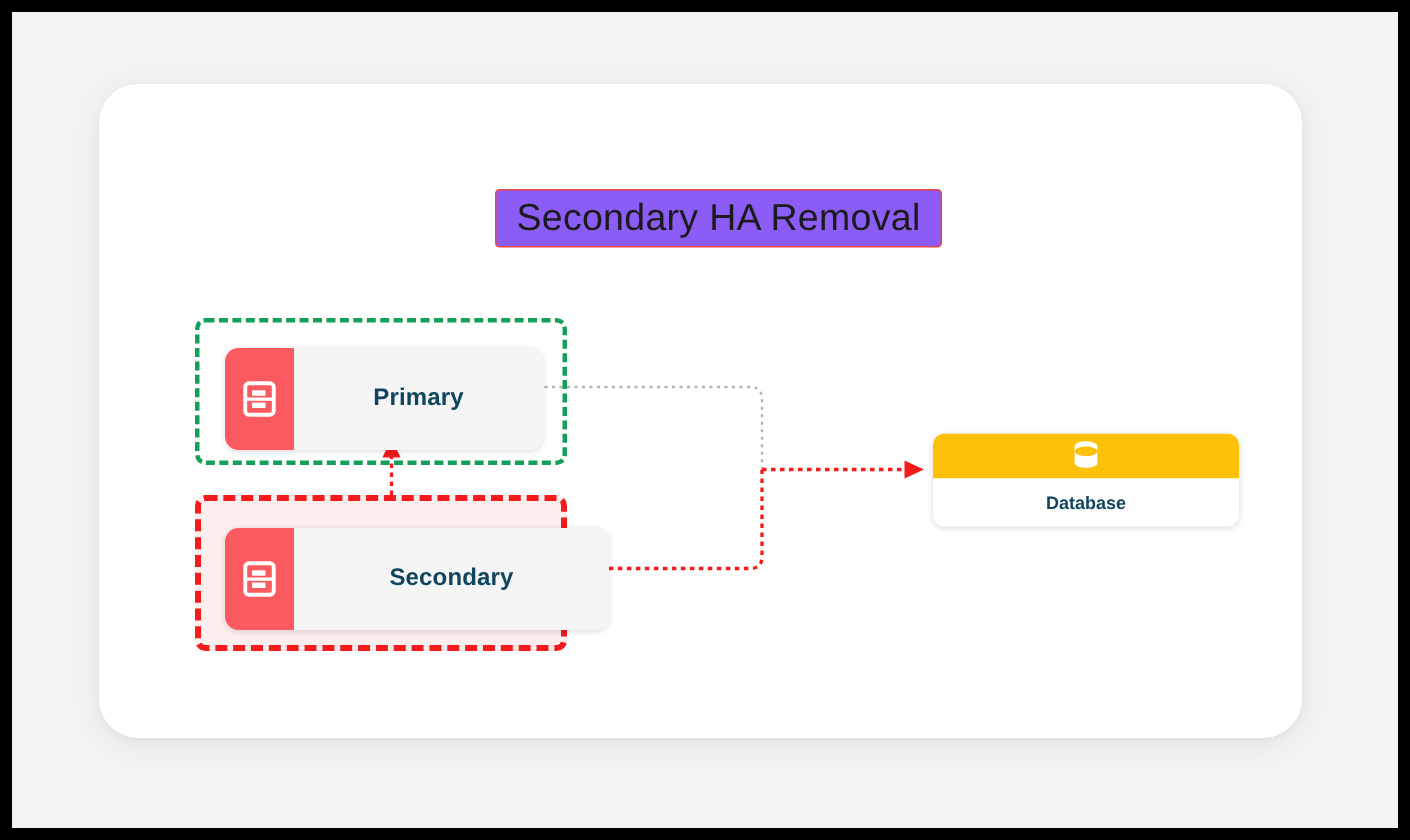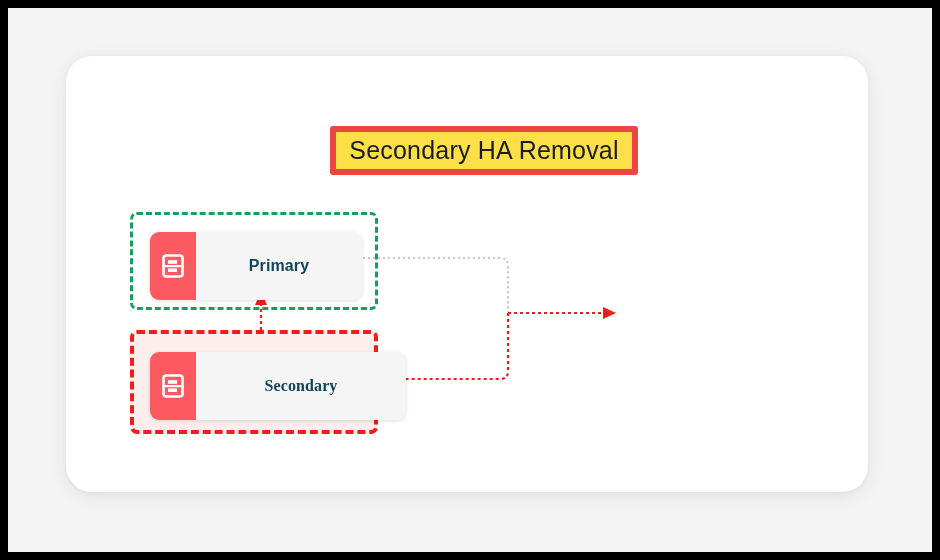--- a/index.html
+++ b/index.html
@@ -35,22 +35,22 @@
     box-shadow: 0 4px 18px rgba(0,0,0,0.07), 0 1px 4px rgba(0,0,0,0.04);
   }
 
   
   #title-box {
     position: absolute;
     left: 322px;
     top: 118px;
     width: 296px;
     height: 37px;
-    background: #fde047;
-    border: 6px solid #ef4444;
+    background: #8b5cf6;
+    border: 1px solid #ef4444;
     border-radius: 3px;
     display: flex;
     align-items: center;
     justify-content: center;
   }
   #title-text {
     font-size: 25px;
     color: #1b1b1b;
     letter-spacing: 0.2px;
     white-space: nowrap;
@@ -95,21 +95,21 @@
     position: absolute;
     height: 68px;
     display: flex;
     align-items: stretch;
     border-radius: 9px;
     background: #f5f5f5;
     box-shadow: 0 1px 4px rgba(0,0,0,0.13);
     overflow: hidden;
   }
   #node-primary  { left: 142px; top: 224px; width: 212px; }
-  #node-secondary{ left: 142px; top: 344px; width: 256px; font-family: Liberation Serif, serif; }
+  #node-secondary{ left: 142px; top: 344px; width: 256px; }
 
   .node-iconpad {
     width: 46px;
     background: #fa5a60;
     display: flex;
     align-items: center;
     justify-content: center;
     flex: 0 0 46px;
   }
   .node-body {
@@ -210,14 +210,27 @@
         <rect x="6" y="6.2" width="9" height="3.6" fill="#ffffff"></rect>
         <rect x="6" y="14.4" width="9" height="3.6" fill="#ffffff"></rect>
         <rect x="1.5" y="11" width="19" height="2.2" fill="#ffffff"></rect>
       </svg>
     </div>
     <div class="node-body">
       <span class="node-label">Secondary</span>
     </div>
   </div>
 
+  <div id="node-database">
+    <div id="db-header">
+      <svg width="20" height="22" viewBox="0 0 20 22">
+        <ellipse cx="10" cy="4.4" rx="7.6" ry="3.2" fill="#ffffff"></ellipse>
+        <rect x="2.4" y="4.4" width="15.2" height="11.4" fill="#ffffff"></rect>
+        <ellipse cx="10" cy="15.8" rx="7.6" ry="3.2" fill="#ffffff"></ellipse>
+        <path d="M 2.4 7.9 A 7.6 3.2 0 0 0 17.6 7.9 A 7.6 3.2 0 0 0 2.4 7.9 Z" fill="#ffc107"></path>
+      </svg>
+    </div>
+    <div id="db-body">
+      <span id="db-label">Database</span>
+    </div>
+  </div>
 
 </div>
 
 </body></html>

